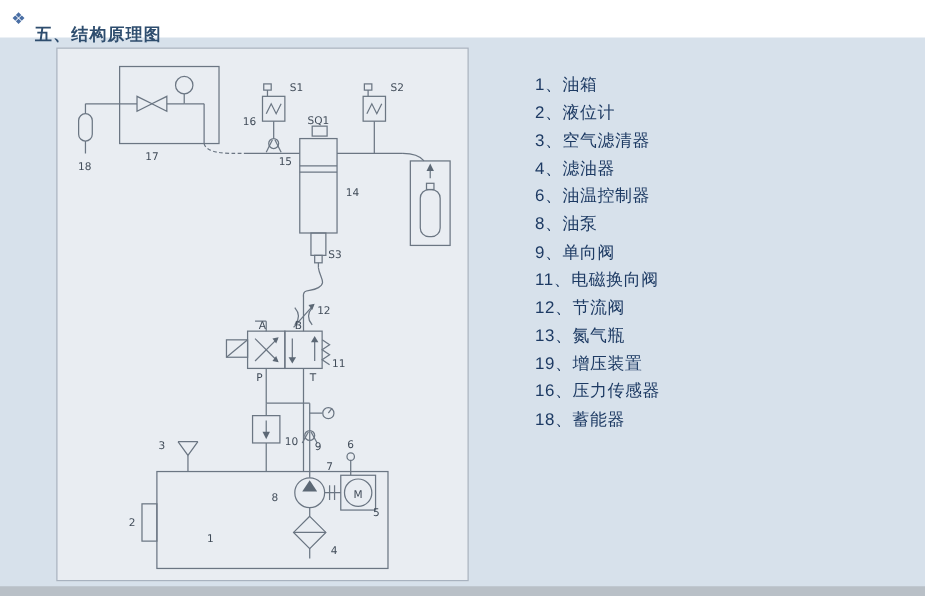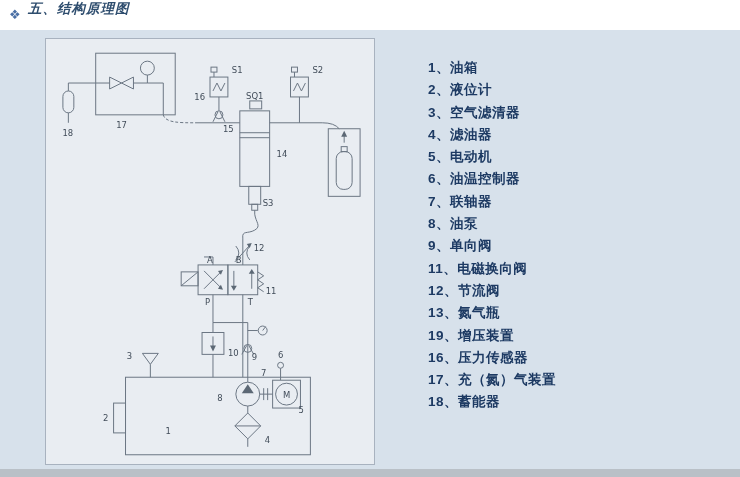--- a/index.html
+++ b/index.html
@@ -9,32 +9,32 @@
     font-family:"Liberation Sans","DejaVu Sans",sans-serif;
   }
   .header{
     position:absolute;left:0;top:0;width:740px;height:30px;
     background:#ffffff;
   }
   .title-icon{
     position:absolute;left:9px;top:7px;font-size:13px;color:#4a6fa5;
   }
   .page-title{
-    position:absolute;left:28px;top:0;font-size:13.5px;font-weight:bold;
-    color:#2e4d6e;letter-spacing:1px;font-style:italic;
+    position:absolute;left:28px;top:19px;font-size:13.5px;font-weight:bold;
+    color:#2e4d6e;letter-spacing:1px;
   }
   .diagram-panel{
     position:absolute;left:45px;top:38px;width:330px;height:427px;
     background:#e9edf2;border:1px solid #a8b2bf;box-sizing:border-box;
   }
   .legend{
     position:absolute;left:428px;top:57px;width:300px;
   }
   .legend-item{
-    font-size:13.5px;font-weight:700;color:#1d3a63;
+    font-size:13.5px;font-weight:400;color:#1d3a63;
     line-height:22.3px;white-space:nowrap;letter-spacing:0.5px;
   }
   .footer-strip{
     position:absolute;left:0;bottom:0;width:740px;height:8px;
     background:#b9c0c7;
   }
   svg{display:block;}
   svg *{stroke:#6b7683;stroke-width:1;fill:none;}
   svg text{stroke:none;fill:#414c59;font-family:"DejaVu Sans",sans-serif;font-size:8.5px;}
   svg .filled{fill:#5c6875;stroke:none;}
@@ -228,27 +228,24 @@
       <rect x="292" y="113" width="16" height="38" rx="7"></rect>
     </g>
   </svg>
 </div>
 
 <div class="legend">
   <div class="legend-item">1、油箱</div>
   <div class="legend-item">2、液位计</div>
   <div class="legend-item">3、空气滤清器</div>
   <div class="legend-item">4、滤油器</div>
-  <div class="legend-item">5、电动机</div>
   <div class="legend-item">6、油温控制器</div>
-  <div class="legend-item">7、联轴器</div>
   <div class="legend-item">8、油泵</div>
   <div class="legend-item">9、单向阀</div>
   <div class="legend-item">11、电磁换向阀</div>
   <div class="legend-item">12、节流阀</div>
   <div class="legend-item">13、氮气瓶</div>
   <div class="legend-item">19、增压装置</div>
   <div class="legend-item">16、压力传感器</div>
-  <div class="legend-item">17、充（氮）气装置</div>
   <div class="legend-item">18、蓄能器</div>
 </div>
 
 <div class="footer-strip"></div>
 
 </body></html>

